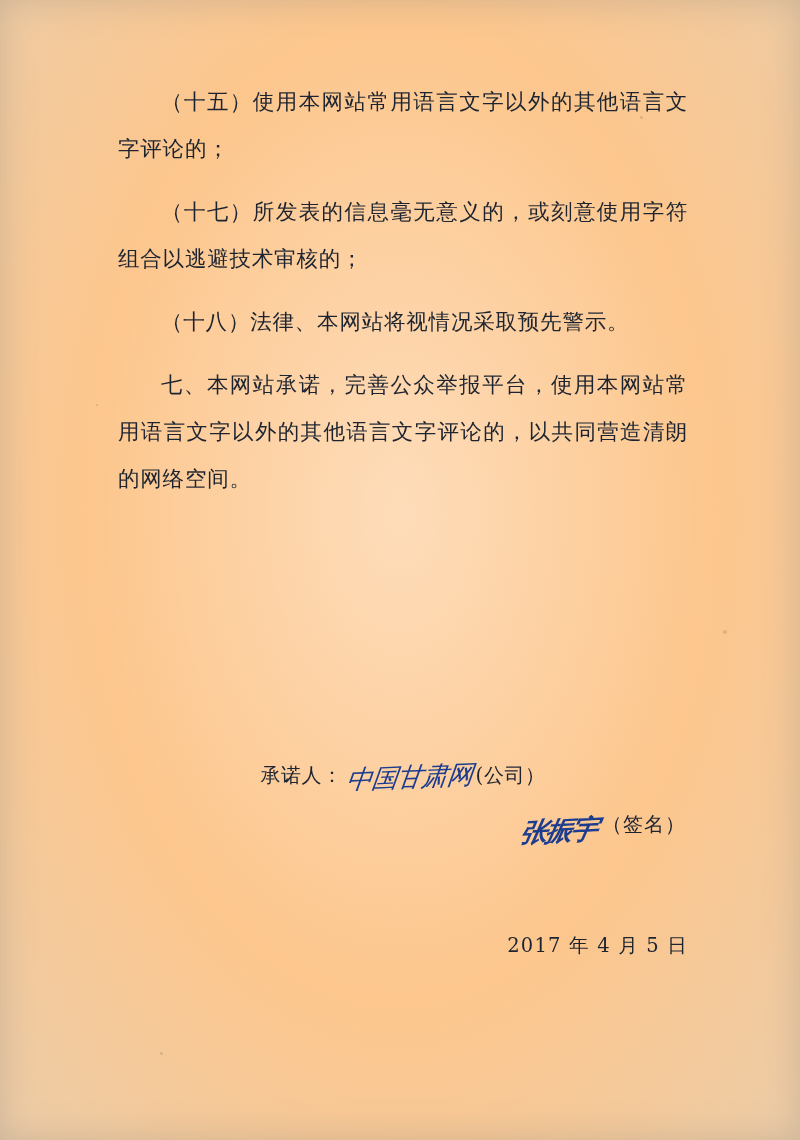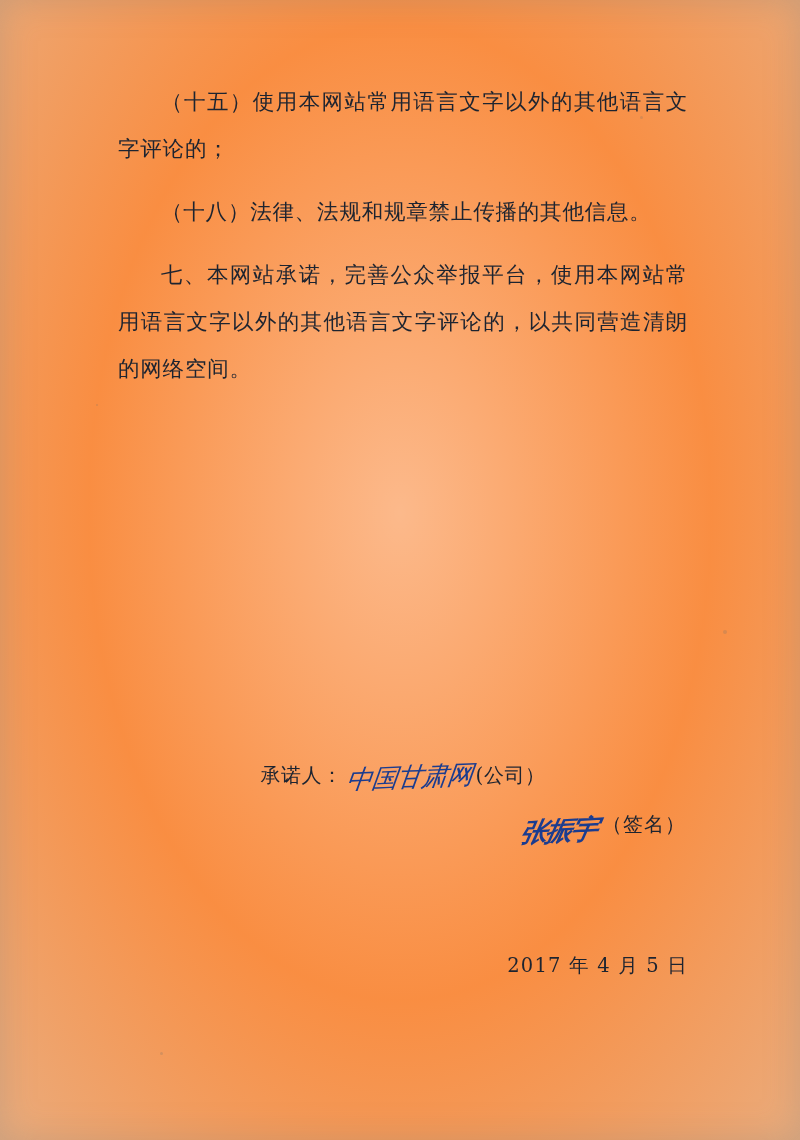--- a/index.html
+++ b/index.html
@@ -8,21 +8,21 @@
     background: #8a8a8a;
   }
   body {
     font-family: "Liberation Serif", "DejaVu Serif", serif;
   }
   .page {
     position: relative;
     width: 800px;
     height: 1140px;
     margin: 0 auto;
-    background: #f97316;
+    background: #fdba74;
     overflow: hidden;
     box-sizing: border-box;
   }
   
   .paper-tint {
     position: absolute;
     inset: 0;
     background:
       radial-gradient(ellipse at 50% 45%, rgba(255,255,255,0.5) 0%, rgba(250,248,242,0.2) 55%, rgba(222,219,210,0.55) 100%);
     pointer-events: none;
@@ -107,21 +107,21 @@
   .sig-paren {
     font-size: 20px;
     color: #1d2430;
     padding-bottom: 4px;
     white-space: nowrap;
     letter-spacing: 1px;
   }
   .date-line {
     position: absolute;
     right: 112px;
-    top: 952px;
+    top: 932px;
     font-size: 19.5px;
     color: #1d2430;
     letter-spacing: 1.2px;
     font-family: "DejaVu Serif", "Liberation Serif", serif;
     white-space: nowrap;
   }
   
   .speck {
     position: absolute;
     background: rgba(120,115,105,0.25);
@@ -131,21 +131,22 @@
 </style>
 </head>
 <body>
 
 <div class="page">
 
   <div class="paper-tint"></div>
 
   <div class="content">
     <p class="para">（十五）使用本网站常用语言文字以外的其他语言文字评论的；</p>
-    <p class="para">（十八）法律、法规和规章禁止传播的其他信息。</p>
+    <p class="para">（十七）所发表的信息毫无意义的，或刻意使用字符组合以逃避技术审核的；</p>
+    <p class="para">（十八）法律、本网站将视情况采取预先警示。</p>
     <p class="para">七、本网站承诺，完善公众举报平台，使用本网站常用语言文字以外的其他语言文字评论的，以共同营造清朗的网络空间。</p>
   </div>
 
   <div class="signature-block">
     <div class="sig-line">
       <span class="sig-label">承诺人：</span>
       <span class="hand-company">中国甘肃网</span>
       <span class="sig-suffix">(公司）</span>
     </div>
     <div class="sig-line2">

